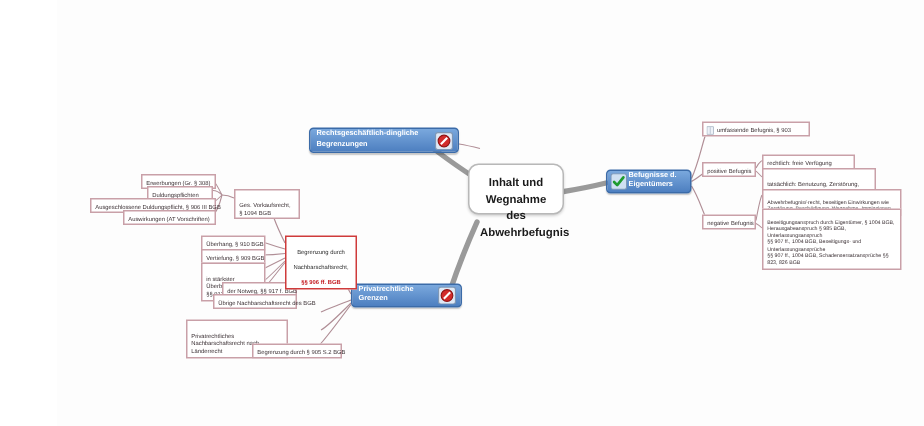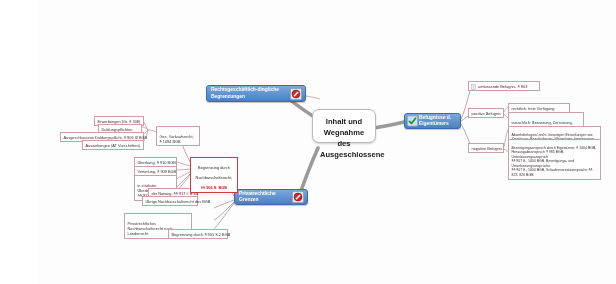--- a/index.html
+++ b/index.html
@@ -133,21 +133,21 @@
     <path d="M110,130 C108,128 106,127 104,127" stroke="#b08e96" stroke-width="0.7" fill="none"></path>
     <path d="M110,130 C108,132 106,134 104,135" stroke="#b08e96" stroke-width="0.7" fill="none"></path>
     <path d="M110,130 C108,138 106,142 104,143" stroke="#b08e96" stroke-width="0.7" fill="none"></path>
 
     <path d="M268,96 C274,97 278,98 282,99" stroke="#b08e96" stroke-width="0.7" fill="none"></path>
   </svg>
 
   <div class="central" style="left:274px;top:109px;width:64px;height:34px;">
     <span>Inhalt und</span><br>
     <span>Wegnahme des</span><br>
-    <span>Ausgeschlossene</span>
+    <span>Abwehrbefugnis</span>
   </div>
 
   <div class="bluenode" style="left:168px;top:85px;width:100px;height:17px;">
     <span class="txt">Rechtsgeschäftlich-dingliche Begrenzungen</span>
     <span class="nodeicon">
       <svg viewBox="0 0 16 16" width="12" height="12">
         <rect x="0.5" y="0.5" width="15" height="15" rx="2" fill="#dfe9f6" stroke="#7e97b5" stroke-width="1"></rect>
         <circle cx="8" cy="8" r="5.2" fill="#d22b2b" stroke="#8e1313" stroke-width="1"></circle>
         <rect x="4" y="7.1" width="8" height="1.9" fill="#ffffff" transform="rotate(-45 8 8)"></rect>
       </svg>

